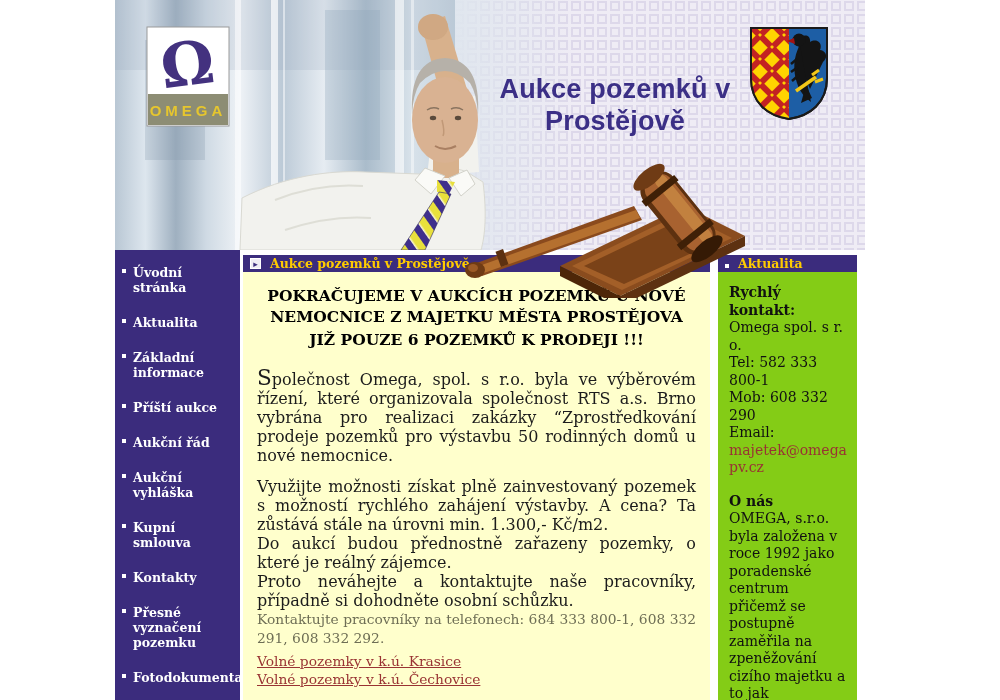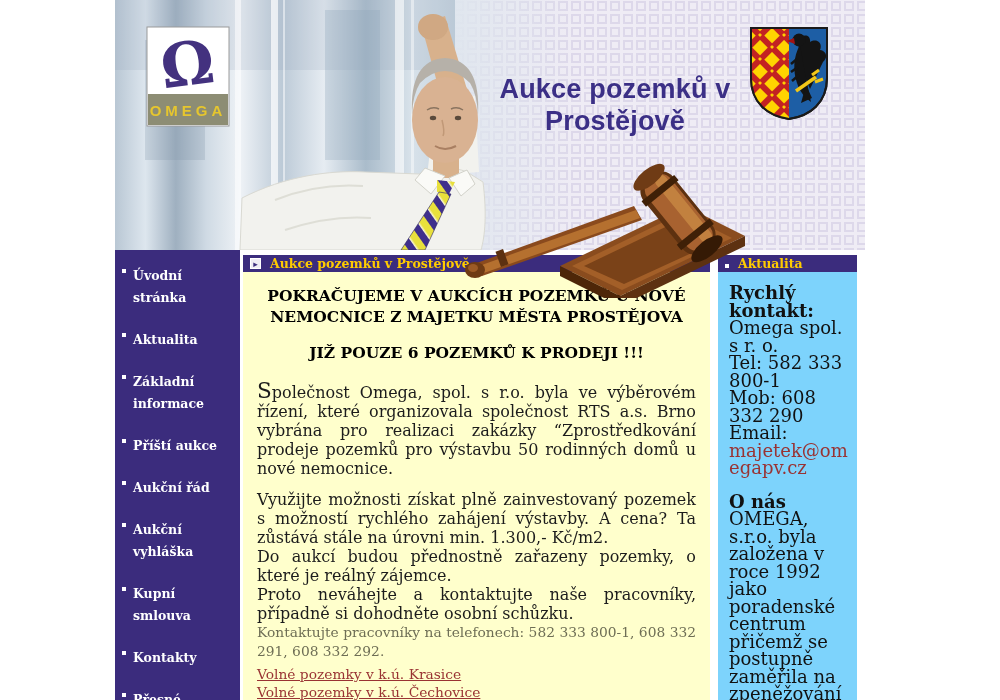--- a/index.html
+++ b/index.html
@@ -12,48 +12,48 @@
   .header svg { display:block; }
   .header-title { position:absolute; left:348px; top:74px; width:304px; z-index:2;
                   text-align:center; color:#3b2f86; font-family:"Liberation Sans", sans-serif;
                   font-weight:bold; font-size:27px; line-height:1.18; letter-spacing:.2px; }
 
   
   .body-row { display:flex; height:450px; background:#fff; }
   .menu { width:125px; background:#3b2c7d; padding:15px 4px 0 7px; overflow:hidden; }
   .menu-item { display:flex; gap:7px; margin-bottom:20px; cursor:pointer; }
   .sq-bullet { flex:none; width:3px; height:3px; border:2px solid #fff; margin-top:4px; background:#3b2c7d; }
-  .menu-label { color:#fff; font-weight:bold; font-size:12.5px; line-height:22px; }
+  .menu-label { color:#fff; font-weight:bold; font-size:12.5px; line-height:15px; }
 
   .gap-a { width:3px; background:#fff; }
   .gap-b { width:8px; background:#fff; }
 
   .content { width:467px; display:flex; flex-direction:column; }
   .titlebar { margin-top:5px; height:17px; background:#3b2c7d; display:flex;
               align-items:center; padding:0 7px; gap:9px; flex:none; }
   .arrow-box { width:11px; height:11px; background:#efecf4; border:1px solid #fff;
                color:#3b2c7d; font-size:9px; line-height:10px; text-align:center; flex:none;
                font-family:"DejaVu Sans", sans-serif; }
   .titlebar-label { color:#ffcc00; font-weight:bold; font-size:12.5px; white-space:nowrap; }
   .content-body { background:#ffffcc; flex:1; padding:14px 14px 0 14px; overflow:hidden; }
   .content-body h1, .content-body h2 { text-align:center; color:#000;
         font-size:15.5px; line-height:1.35; font-weight:bold; }
-  .content-body h2 { margin-top:15px; }
+  .content-body h2 { margin-top:2px; }
   .paragraphs { margin-top:17px; }
   .paragraphs p { font-size:16px; line-height:19px; color:#1c1c1c; text-align:justify; }
   .paragraphs p:nth-of-type(1) { margin-bottom:12px; }
   .paragraphs p:nth-of-type(1)::first-letter { font-size:1.35em; }
   .phones-note { font-size:13.8px; line-height:19px; color:#6e6e55; text-align:justify; }
   .links { text-align:left; margin-top:4px; }
   .links a { display:block; color:#993333; text-decoration:underline;
              font-size:13.8px; line-height:18px; cursor:pointer; }
 
   .sidebar { width:139px; display:flex; flex-direction:column; }
-  .sidebar-body { background:#7dd3fc; flex:1; padding:12px 8px 8px 11px;
-                  font-size:18px; line-height:17.5px; color:#111; overflow:hidden; }
+  .sidebar-body { background:#84cc16; flex:1; padding:12px 8px 8px 11px;
+                  font-size:14px; line-height:17.5px; color:#111; overflow:hidden; }
   .sb-heading { font-weight:bold; }
   .sb-about { margin-top:16px; }
   .email-link { color:#993333; cursor:pointer; word-break:break-all; }
 
   
   .gavel { position:absolute; left:345px; top:158px; width:300px; height:140px;
            z-index:30; pointer-events:none; }
 </style>
 </head>
 <body>
@@ -274,21 +274,21 @@
         <div class="paragraphs">
 
             <p>Společnost Omega, spol. s r.o. byla ve výběrovém řízení, které organizovala společnost RTS a.s. Brno vybrána pro realizaci zakázky “Zprostředkování prodeje pozemků pro výstavbu 50 rodinných domů u nové nemocnice.</p>
 
             <p>Využijte možnosti získat plně zainvestovaný pozemek s možností rychlého zahájení výstavby. A cena? Ta zůstává stále na úrovni min. 1.300,- Kč/m2.</p>
 
             <p>Do aukcí budou přednostně zařazeny pozemky, o které je reálný zájemce.</p>
 
             <p>Proto neváhejte a kontaktujte naše pracovníky, případně si dohodněte osobní schůzku.</p>
           </div>
-        <p class="phones-note">Kontaktujte pracovníky na telefonech: 582 333 800-1, 608 332 291, 608 332 292.</p>
+        <p class="phones-note">Kontaktujte pracovníky na telefonech: 684 333 800-1, 608 332 291, 608 332 292.</p>
         <div class="links">
 
             <a>Volné pozemky v k.ú. Krasice</a>
 
             <a>Volné pozemky v k.ú. Čechovice</a>
           </div>
       </div>
     </main>
 
     <div class="gap-b"></div>

